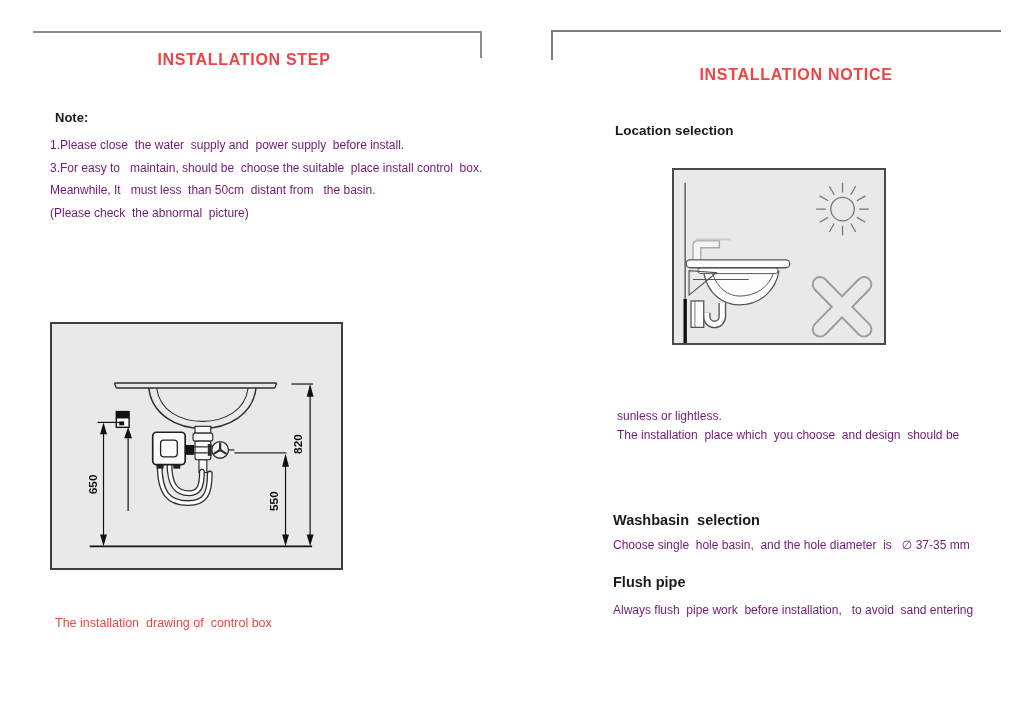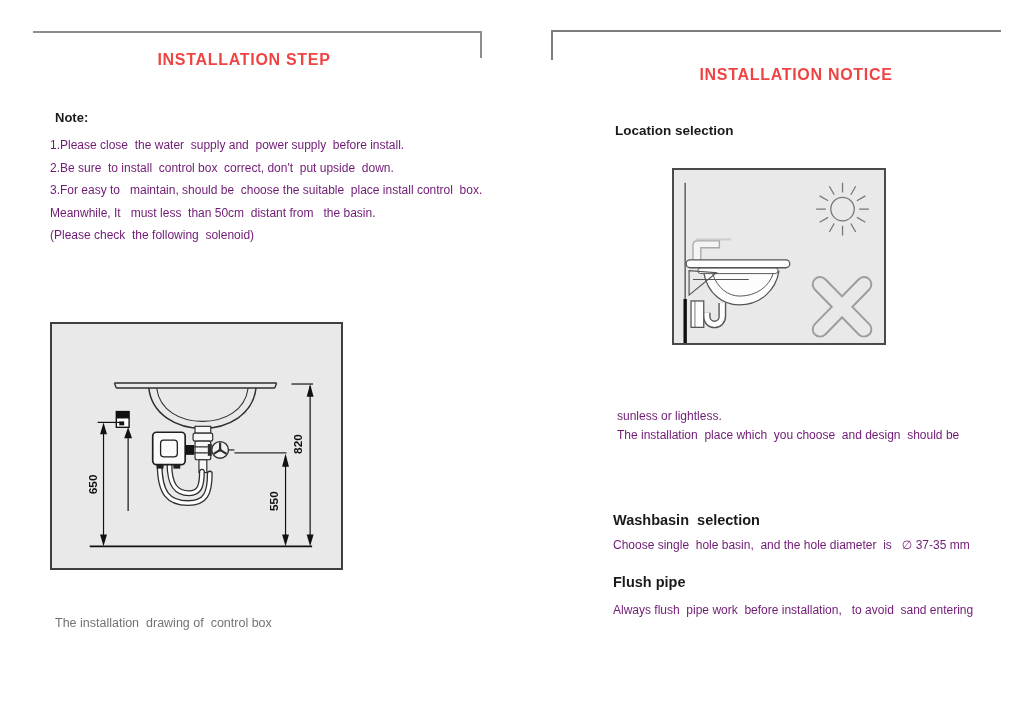--- a/index.html
+++ b/index.html
@@ -14,43 +14,42 @@
     position:absolute;font-size:16px;font-weight:bold;letter-spacing:.7px;
     color:#ef4444;text-align:center;white-space:pre;
   }
   .h-bold{position:absolute;font-weight:bold;color:#1a1a1a;white-space:pre;}
   .body-line{white-space:pre;font-size:12px;color:#701a75;}
   .note-block{position:absolute;left:50px;top:134px;}
   .note-block .body-line{height:22.5px;line-height:22.5px;}
   .panel{
     position:absolute;background:#e9e9e9;border:2px solid #3f3f3f;box-sizing:content-box;
   }
-  .caption{position:absolute;font-size:12.5px;color:#737373;white-space:pre;}
+  .caption{position:absolute;font-size:12.5px;color:#ef4444;white-space:pre;}
   .para{position:absolute;}
   .para .body-line{line-height:18.5px;}
   .para2 .body-line{line-height:20px;}
   svg{display:block;}
   svg text{font-family:"Liberation Sans", sans-serif;}
 </style>
 </head>
 <body>
 
 <div class="rule" style="left:33px;top:31px;width:449px;height:2px;"></div>
 <div class="rule" style="left:480px;top:31px;width:2px;height:27px;"></div>
 
 <div class="page-title" style="left:33px;top:51px;width:422px;">INSTALLATION STEP</div>
 
 <div class="h-bold" style="left:55px;top:110px;font-size:13px;">Note:</div>
 
 <div class="note-block">
   <div class="body-line">1.Please close  the water  supply and  power supply  before install.</div>
-  <div class="body-line">2.Be sure  to install  control box  correct, don't  put upside  down.</div>
   <div class="body-line">3.For easy to   maintain, should be  choose the suitable  place install control  box.</div>
   <div class="body-line">Meanwhile, It   must less  than 50cm  distant from   the basin.</div>
-  <div class="body-line">(Please check  the following  solenoid)</div>
+  <div class="body-line">(Please check  the abnormal  picture)</div>
 </div>
 
 <div class="panel" style="left:50px;top:322px;width:289px;height:244px;">
   <svg width="289" height="244" viewBox="0 0 293 248">
 
     <g stroke="#2e2e2e" stroke-width="1.4" fill="none">
       <path d="M63,60 H228 M65,65 H226 M63,60 L65,65 M228,60 L226,65"></path>
     </g>
 
     <g stroke="#2e2e2e" fill="none">

